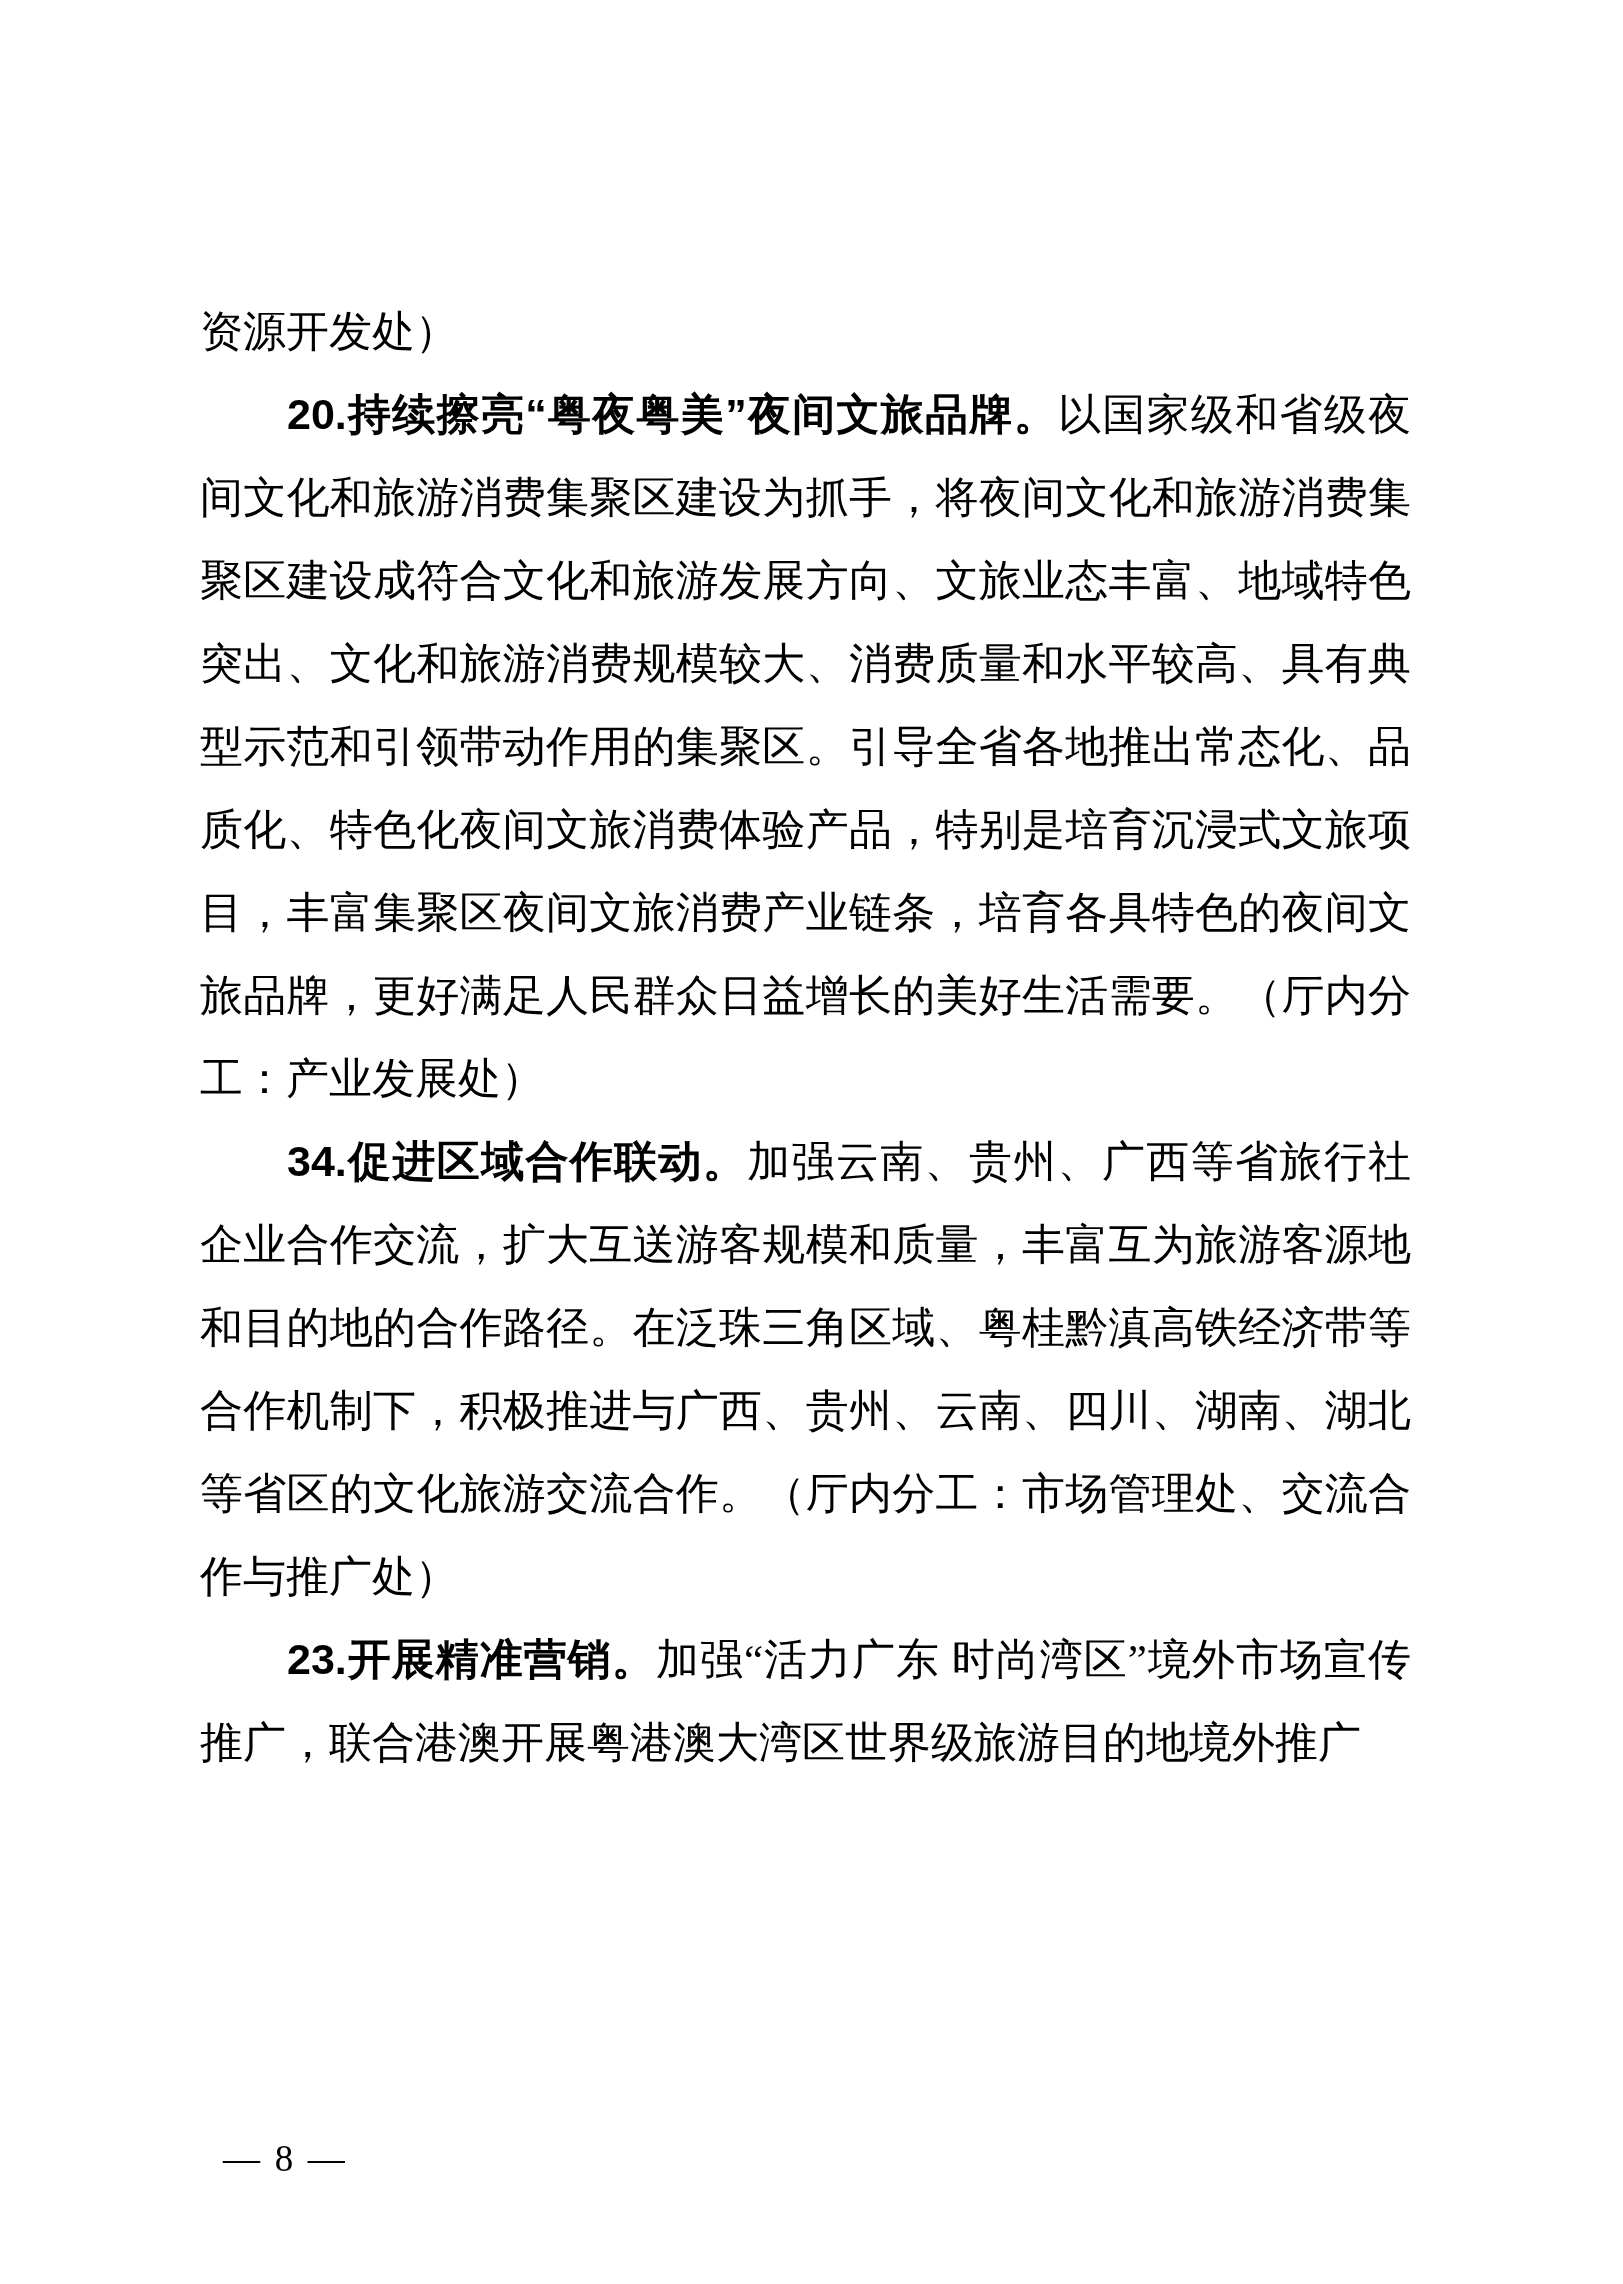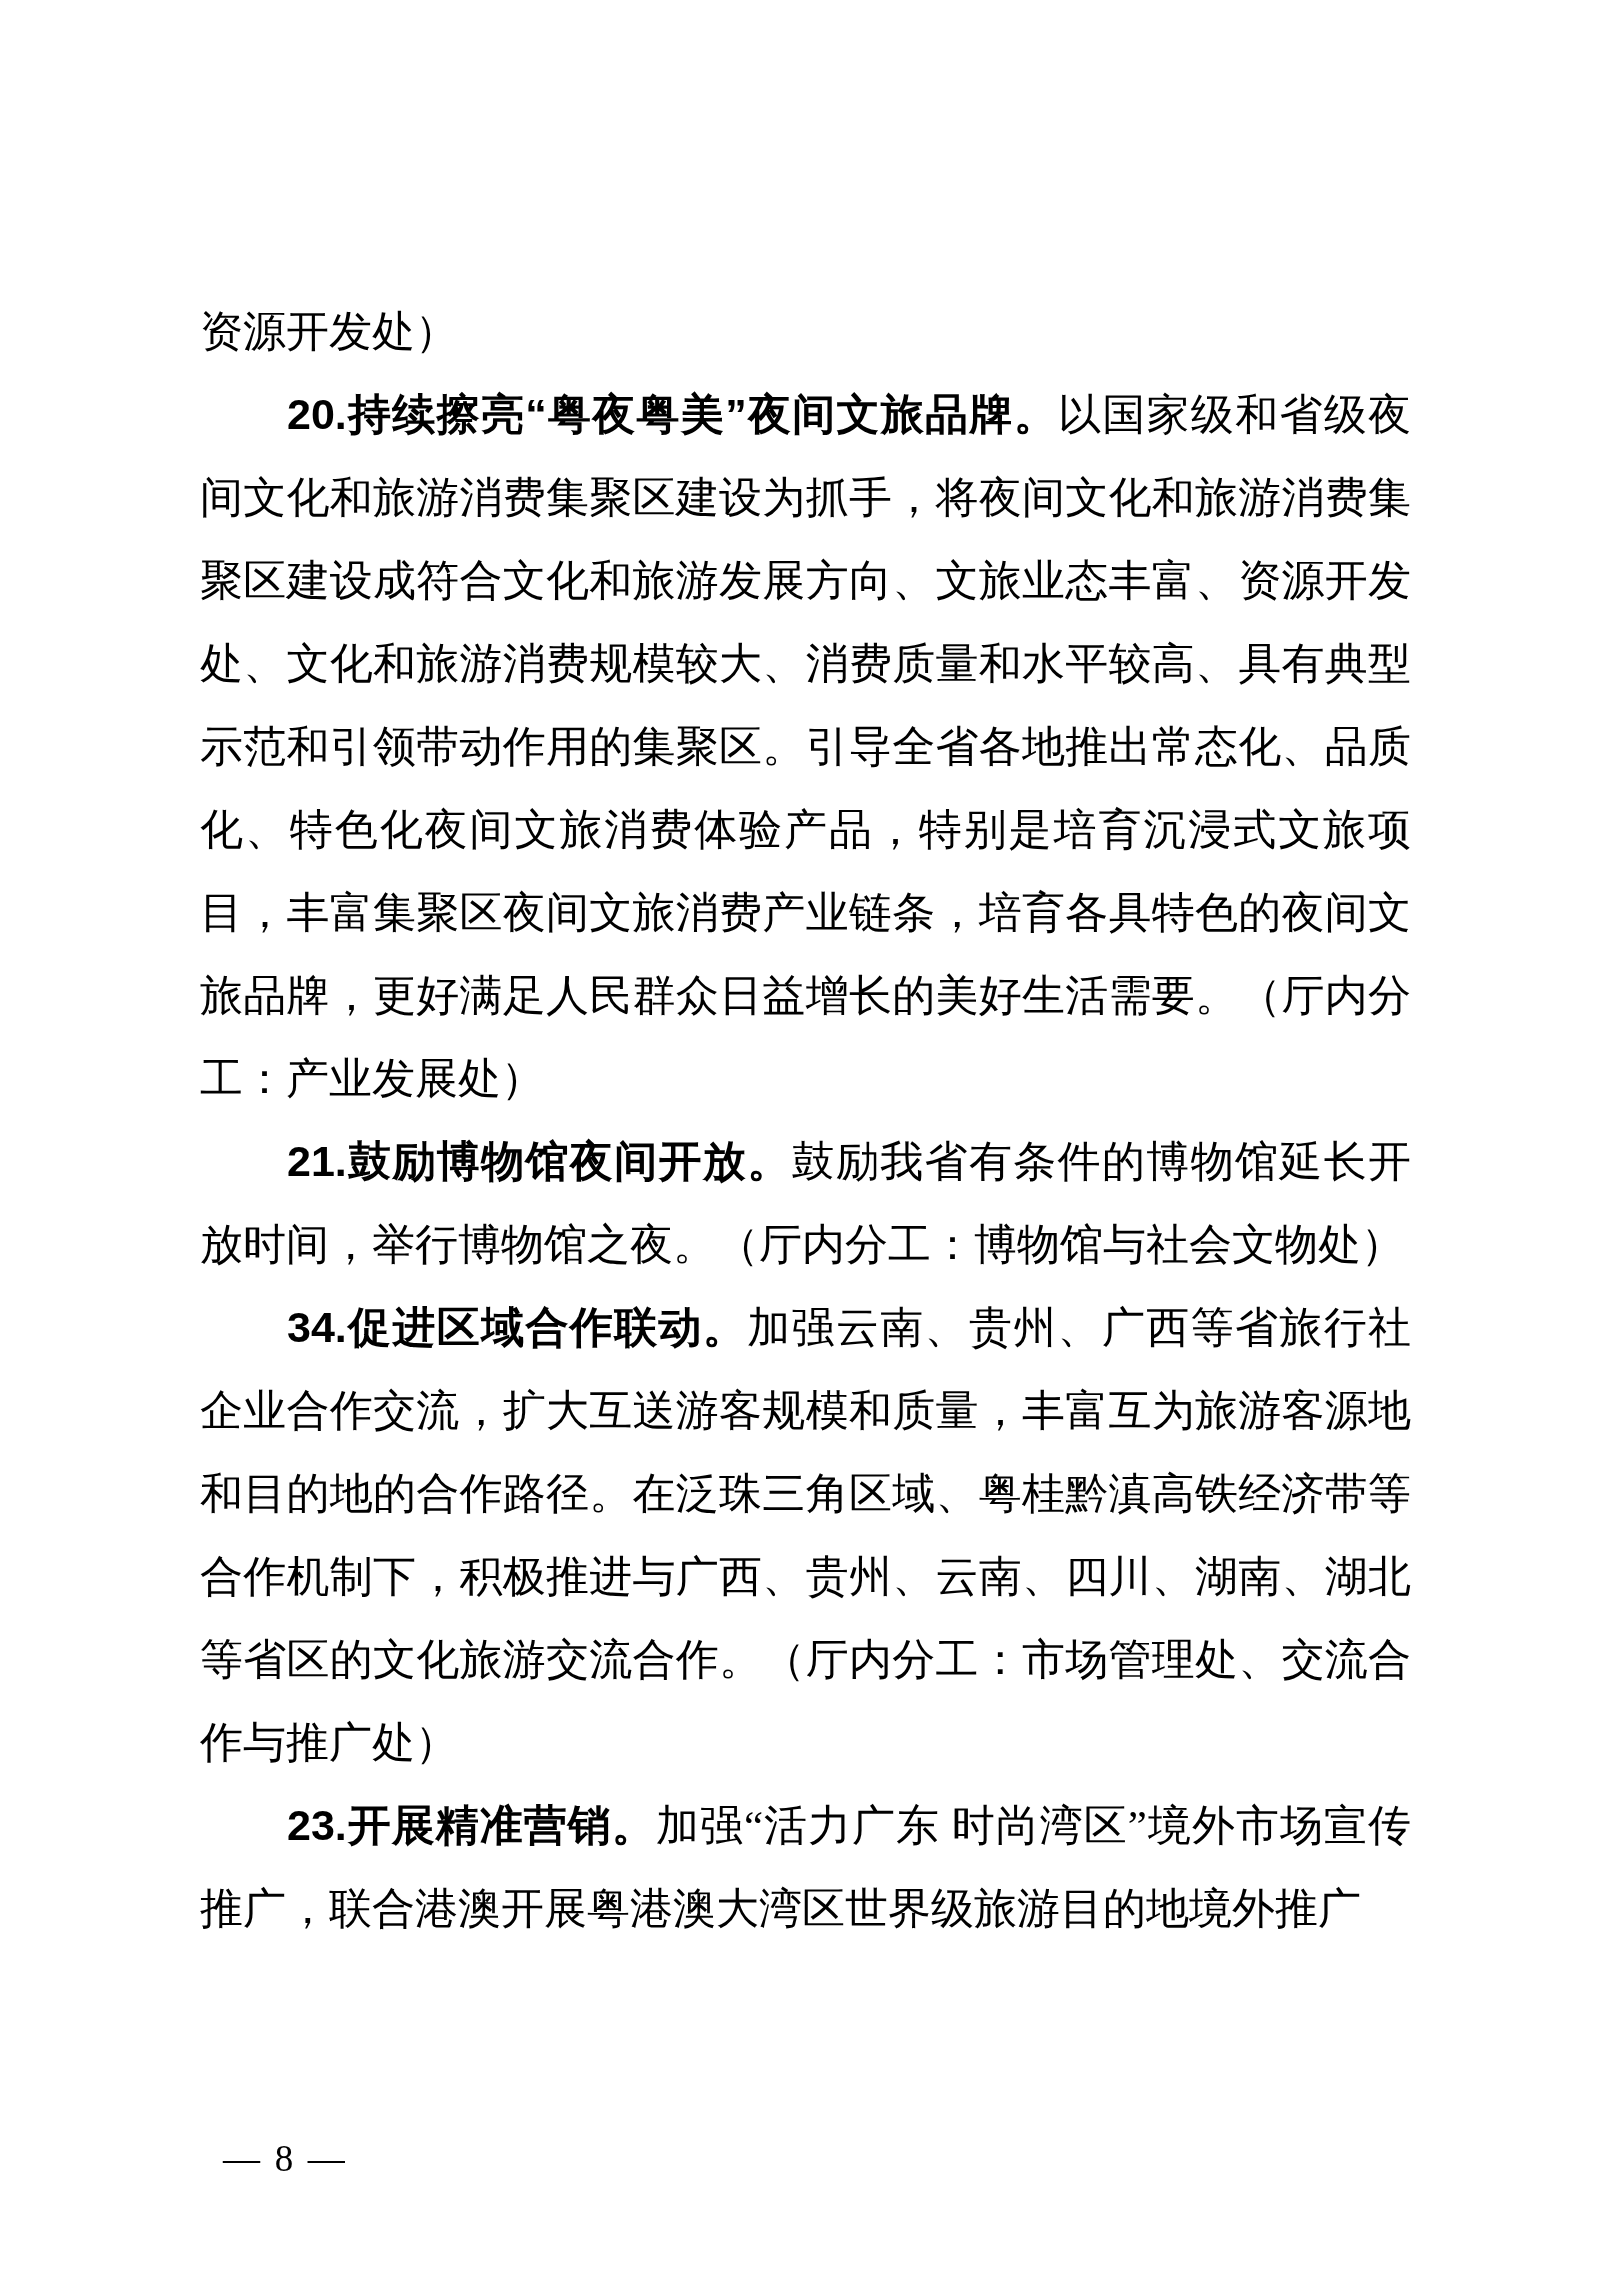--- a/index.html
+++ b/index.html
@@ -51,20 +51,19 @@
     letter-spacing: 2.7px;
     color: #000000;
   }
 </style>
 </head>
 <body>
 
 <div class="page">
   <div class="doc-body" id="doc-body">
       <div class="para"><span class="seg">资源开发处）</span></div>
-      <div class="para indent"><span class="seg bold">20.持续擦亮“粤夜粤美”夜间文旅品牌。</span><span class="seg">以国家级和省级夜间文化和旅游消费集聚区建设为抓手，将夜间文化和旅游消费集聚区建设成符合文化和旅游发展方向、文旅业态丰富、资源开发处、文化和旅游消费规模较大、消费质量和水平较高、具有典型示范和引领带动作用的集聚区。引导全省各地推出常态化、品质化、特色化夜间文旅消费体验产品，特别是培育沉浸式文旅项目，丰富集聚区夜间文旅消费产业链条，培育各具特色的夜间文旅品牌，更好满足人民群众日益增长的美好生活需要。（厅内分工：产业发展处）</span></div>
-      <div class="para indent"><span class="seg bold">21.鼓励博物馆夜间开放。</span><span class="seg">鼓励我省有条件的博物馆延长开放时间，举行博物馆之夜。（厅内分工：博物馆与社会文物处）</span></div>
+      <div class="para indent"><span class="seg bold">20.持续擦亮“粤夜粤美”夜间文旅品牌。</span><span class="seg">以国家级和省级夜间文化和旅游消费集聚区建设为抓手，将夜间文化和旅游消费集聚区建设成符合文化和旅游发展方向、文旅业态丰富、地域特色突出、文化和旅游消费规模较大、消费质量和水平较高、具有典型示范和引领带动作用的集聚区。引导全省各地推出常态化、品质化、特色化夜间文旅消费体验产品，特别是培育沉浸式文旅项目，丰富集聚区夜间文旅消费产业链条，培育各具特色的夜间文旅品牌，更好满足人民群众日益增长的美好生活需要。（厅内分工：产业发展处）</span></div>
       <div class="para indent"><span class="seg bold">34.促进区域合作联动。</span><span class="seg">加强云南、贵州、广西等省旅行社企业合作交流，扩大互送游客规模和质量，丰富互为旅游客源地和目的地的合作路径。在泛珠三角区域、粤桂黔滇高铁经济带等合作机制下，积极推进与广西、贵州、云南、四川、湖南、湖北等省区的文化旅游交流合作。（厅内分工：市场管理处、交流合作与推广处）</span></div>
       <div class="para indent"><span class="seg bold">23.开展精准营销。</span><span class="seg">加强“活力广东 时尚湾区”境外市场宣传推广，联合港澳开展粤港澳大湾区世界级旅游目的地境外推广</span></div>
     </div>
   <div class="page-footer">— 8 —</div>
 </div>
 
 
 </body></html>

